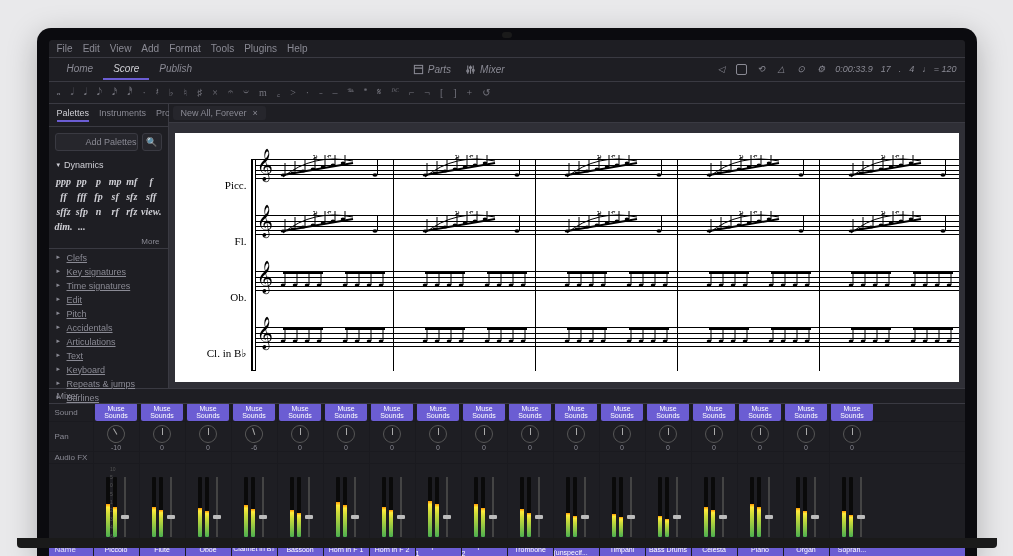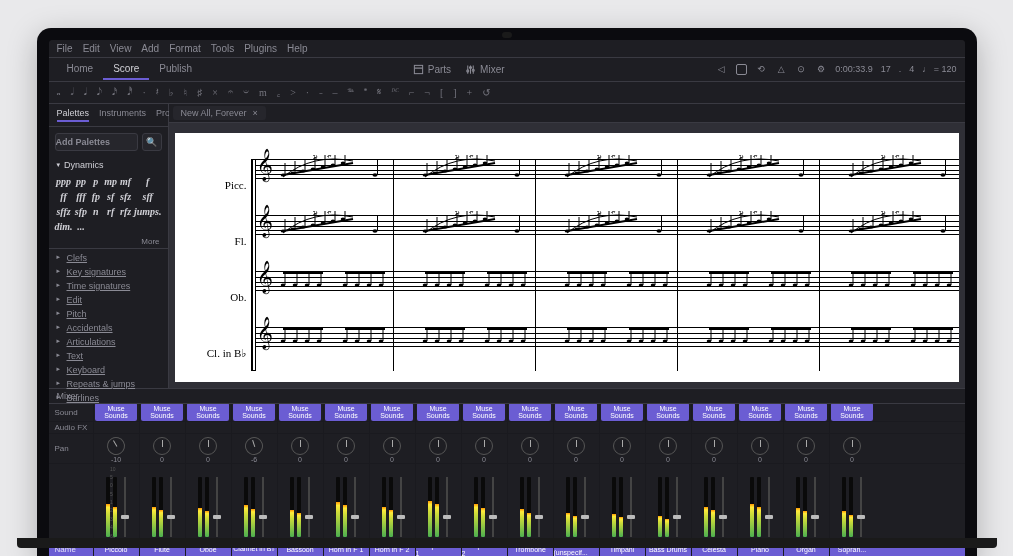--- a/index.html
+++ b/index.html
@@ -16,37 +16,37 @@
   }
   *{box-sizing:border-box;}
   html,body{margin:0;padding:0;background:#e9e9eb;font-family:"Segoe UI",Arial,sans-serif;height:100%;}
   .frame{width:1013px;height:556px;margin:0 auto;position:relative;}
   .laptop{position:absolute;inset:0;display:flex;align-items:center;justify-content:center;}
   .screen-bezel{width:940px;height:530px;background:#0b0b0f;border-radius:14px 14px 0 0;padding:12px 12px 0 12px;box-shadow:0 8px 30px rgba(0,0,0,.25);position:relative;margin-top:29px;}
   .notch{position:absolute;top:4px;left:50%;transform:translateX(-50%);width:10px;height:6px;background:#1a1a1a;border-radius:3px;}
   .app{width:100%;height:100%;background:var(--bg);display:flex;flex-direction:column;color:var(--text);font-size:10px;overflow:hidden;border-radius:4px 4px 0 0;}
   .menubar{display:flex;gap:10px;padding:3px 8px;background:var(--bg);border-bottom:1px solid var(--border);font-size:10px;color:var(--muted);}
   .menubar span{cursor:default;}
-  .tabbar{display:flex;align-items:center;padding:0 8px;background:var(--bg);border-bottom:1px solid var(--border);height:24px;}
+  .tabbar{display:flex;align-items:center;padding:0 8px;background:var(--bg);border-bottom:1px solid var(--border);height:24px;font-style:italic;}
   .tab{padding:4px 10px;color:var(--muted);border-bottom:2px solid transparent;cursor:default;}
   .tab.active{color:var(--text);border-bottom-color:var(--accent);}
   .tabbar-spacer{flex:1;}
   .tabbar-center{display:flex;gap:14px;align-items:center;color:var(--muted);}
   .tabbar-right{display:flex;gap:8px;align-items:center;font-size:9px;color:var(--muted);}
   .tabbar-right .ico{width:12px;height:12px;display:inline-flex;align-items:center;justify-content:center;}
   .toolbar{display:flex;align-items:center;gap:10px;padding:4px 8px;background:var(--bg);border-bottom:1px solid var(--border);color:var(--muted);height:22px;font-family:serif;}
   .toolbar .tool{cursor:default;opacity:.8;}
   .body-row{flex:1;display:flex;min-height:0;}
   
   .left{width:120px;background:var(--bg);border-right:1px solid var(--border);display:flex;flex-direction:column;font-size:9px;}
   .left-tabs{display:flex;gap:10px;padding:4px 8px;border-bottom:1px solid var(--border);color:var(--muted);}
   .left-tabs div{cursor:default;}
   .left-tabs .act{color:var(--text);border-bottom:2px solid var(--accent);padding-bottom:2px;}
   .left-add{display:flex;padding:6px;gap:4px;}
-  .left-add-btn{flex:1;background:var(--bg2);border:1px solid var(--border);border-radius:3px;text-align:left;padding:3px 0;color:var(--muted);font-size:9px;font-weight:bold;}
+  .left-add-btn{flex:1;background:var(--bg2);border:1px solid var(--border);border-radius:3px;text-align:right;padding:3px 0;color:var(--muted);font-size:9px;}
   .left-add-search{width:20px;background:var(--bg2);border:1px solid var(--border);border-radius:3px;display:flex;align-items:center;justify-content:center;}
   .pal-section{border-bottom:1px solid var(--border);}
   .pal-head{padding:3px 8px;display:flex;align-items:center;gap:4px;font-size:9px;cursor:default;}
   .pal-head .tri{font-size:7px;}
   .dyn-grid{display:grid;grid-template-columns:repeat(6,1fr);gap:2px;padding:2px 6px;font-family:serif;font-style:italic;font-weight:bold;}
   .dyn-cell{text-align:center;font-size:10px;padding:1px 0;cursor:default;}
   .dyn-more{text-align:right;padding:2px 8px;color:var(--muted);font-size:8px;}
   .pal-list{padding:2px 0;}
   .pal-item{padding:2px 10px 2px 18px;color:var(--muted);cursor:default;position:relative;font-size:9px;text-decoration:underline;}
   .pal-item:before{content:"▸";position:absolute;left:8px;font-size:7px;}
@@ -221,21 +221,21 @@
                   <div class="dyn-cell">fff</div>
                   <div class="dyn-cell">fp</div>
                   <div class="dyn-cell">sf</div>
                   <div class="dyn-cell">sfz</div>
                   <div class="dyn-cell">sff</div>
                   <div class="dyn-cell">sffz</div>
                   <div class="dyn-cell">sfp</div>
                   <div class="dyn-cell">n</div>
                   <div class="dyn-cell">rf</div>
                   <div class="dyn-cell">rfz</div>
-                  <div class="dyn-cell">jumps.</div>
+                  <div class="dyn-cell">view.</div>
                   <div class="dyn-cell">dim.</div>
                   <div class="dyn-cell">...</div>
                 </div>
           <div class="dyn-more">More</div>
         </div>
         <div class="pal-list" id="palList">
                 <div class="pal-item">Clefs</div>
                 <div class="pal-item">Key signatures</div>
                 <div class="pal-item">Time signatures</div>
                 <div class="pal-item">Edit</div>
@@ -786,113 +786,113 @@
                     <div class="sound-chip">Muse Sounds</div>
                   </div>
                   <div class="mx-cell">
                     <div class="sound-chip">Muse Sounds</div>
                   </div>
                   <div class="mx-cell">
                     <div class="sound-chip">Muse Sounds</div>
                   </div>
                 </div>
         </div>
+        <div class="mx-row" style="height:30px;">
+          <div class="mx-label">Pan</div>
+          <div class="mx-cells" id="panRow">
+                  <div class="mx-cell">
+                    <div class="knob" style="--r: -30deg; transform: rotate(-30deg);"></div>
+                    <div class="pan-val">-10</div>
+                  </div>
+                  <div class="mx-cell">
+                    <div class="knob" style="--r: 0deg; transform: rotate(0deg);"></div>
+                    <div class="pan-val">0</div>
+                  </div>
+                  <div class="mx-cell">
+                    <div class="knob" style="--r: 0deg; transform: rotate(0deg);"></div>
+                    <div class="pan-val">0</div>
+                  </div>
+                  <div class="mx-cell">
+                    <div class="knob" style="--r: -18deg; transform: rotate(-18deg);"></div>
+                    <div class="pan-val">-6</div>
+                  </div>
+                  <div class="mx-cell">
+                    <div class="knob" style="--r: 0deg; transform: rotate(0deg);"></div>
+                    <div class="pan-val">0</div>
+                  </div>
+                  <div class="mx-cell">
+                    <div class="knob" style="--r: 0deg; transform: rotate(0deg);"></div>
+                    <div class="pan-val">0</div>
+                  </div>
+                  <div class="mx-cell">
+                    <div class="knob" style="--r: 0deg; transform: rotate(0deg);"></div>
+                    <div class="pan-val">0</div>
+                  </div>
+                  <div class="mx-cell">
+                    <div class="knob" style="--r: 0deg; transform: rotate(0deg);"></div>
+                    <div class="pan-val">0</div>
+                  </div>
+                  <div class="mx-cell">
+                    <div class="knob" style="--r: 0deg; transform: rotate(0deg);"></div>
+                    <div class="pan-val">0</div>
+                  </div>
+                  <div class="mx-cell">
+                    <div class="knob" style="--r: 0deg; transform: rotate(0deg);"></div>
+                    <div class="pan-val">0</div>
+                  </div>
+                  <div class="mx-cell">
+                    <div class="knob" style="--r: 0deg; transform: rotate(0deg);"></div>
+                    <div class="pan-val">0</div>
+                  </div>
+                  <div class="mx-cell">
+                    <div class="knob" style="--r: 0deg; transform: rotate(0deg);"></div>
+                    <div class="pan-val">0</div>
+                  </div>
+                  <div class="mx-cell">
+                    <div class="knob" style="--r: 0deg; transform: rotate(0deg);"></div>
+                    <div class="pan-val">0</div>
+                  </div>
+                  <div class="mx-cell">
+                    <div class="knob" style="--r: 0deg; transform: rotate(0deg);"></div>
+                    <div class="pan-val">0</div>
+                  </div>
+                  <div class="mx-cell">
+                    <div class="knob" style="--r: 0deg; transform: rotate(0deg);"></div>
+                    <div class="pan-val">0</div>
+                  </div>
+                  <div class="mx-cell">
+                    <div class="knob" style="--r: 0deg; transform: rotate(0deg);"></div>
+                    <div class="pan-val">0</div>
+                  </div>
+                  <div class="mx-cell">
+                    <div class="knob" style="--r: 0deg; transform: rotate(0deg);"></div>
+                    <div class="pan-val">0</div>
+                  </div>
+                </div>
+        </div>
         <div class="mx-row" style="height:12px;">
           <div class="mx-label">Audio FX</div>
           <div class="mx-cells" id="fxRow">
                   <div class="mx-cell"></div>
                   <div class="mx-cell"></div>
                   <div class="mx-cell"></div>
                   <div class="mx-cell"></div>
                   <div class="mx-cell"></div>
                   <div class="mx-cell"></div>
                   <div class="mx-cell"></div>
                   <div class="mx-cell"></div>
                   <div class="mx-cell"></div>
                   <div class="mx-cell"></div>
                   <div class="mx-cell"></div>
                   <div class="mx-cell"></div>
                   <div class="mx-cell"></div>
                   <div class="mx-cell"></div>
                   <div class="mx-cell"></div>
                   <div class="mx-cell"></div>
                   <div class="mx-cell"></div>
-                </div>
-        </div>
-        <div class="mx-row" style="height:30px;">
-          <div class="mx-label">Pan</div>
-          <div class="mx-cells" id="panRow">
-                  <div class="mx-cell">
-                    <div class="knob" style="--r: -30deg; transform: rotate(-30deg);"></div>
-                    <div class="pan-val">-10</div>
-                  </div>
-                  <div class="mx-cell">
-                    <div class="knob" style="--r: 0deg; transform: rotate(0deg);"></div>
-                    <div class="pan-val">0</div>
-                  </div>
-                  <div class="mx-cell">
-                    <div class="knob" style="--r: 0deg; transform: rotate(0deg);"></div>
-                    <div class="pan-val">0</div>
-                  </div>
-                  <div class="mx-cell">
-                    <div class="knob" style="--r: -18deg; transform: rotate(-18deg);"></div>
-                    <div class="pan-val">-6</div>
-                  </div>
-                  <div class="mx-cell">
-                    <div class="knob" style="--r: 0deg; transform: rotate(0deg);"></div>
-                    <div class="pan-val">0</div>
-                  </div>
-                  <div class="mx-cell">
-                    <div class="knob" style="--r: 0deg; transform: rotate(0deg);"></div>
-                    <div class="pan-val">0</div>
-                  </div>
-                  <div class="mx-cell">
-                    <div class="knob" style="--r: 0deg; transform: rotate(0deg);"></div>
-                    <div class="pan-val">0</div>
-                  </div>
-                  <div class="mx-cell">
-                    <div class="knob" style="--r: 0deg; transform: rotate(0deg);"></div>
-                    <div class="pan-val">0</div>
-                  </div>
-                  <div class="mx-cell">
-                    <div class="knob" style="--r: 0deg; transform: rotate(0deg);"></div>
-                    <div class="pan-val">0</div>
-                  </div>
-                  <div class="mx-cell">
-                    <div class="knob" style="--r: 0deg; transform: rotate(0deg);"></div>
-                    <div class="pan-val">0</div>
-                  </div>
-                  <div class="mx-cell">
-                    <div class="knob" style="--r: 0deg; transform: rotate(0deg);"></div>
-                    <div class="pan-val">0</div>
-                  </div>
-                  <div class="mx-cell">
-                    <div class="knob" style="--r: 0deg; transform: rotate(0deg);"></div>
-                    <div class="pan-val">0</div>
-                  </div>
-                  <div class="mx-cell">
-                    <div class="knob" style="--r: 0deg; transform: rotate(0deg);"></div>
-                    <div class="pan-val">0</div>
-                  </div>
-                  <div class="mx-cell">
-                    <div class="knob" style="--r: 0deg; transform: rotate(0deg);"></div>
-                    <div class="pan-val">0</div>
-                  </div>
-                  <div class="mx-cell">
-                    <div class="knob" style="--r: 0deg; transform: rotate(0deg);"></div>
-                    <div class="pan-val">0</div>
-                  </div>
-                  <div class="mx-cell">
-                    <div class="knob" style="--r: 0deg; transform: rotate(0deg);"></div>
-                    <div class="pan-val">0</div>
-                  </div>
-                  <div class="mx-cell">
-                    <div class="knob" style="--r: 0deg; transform: rotate(0deg);"></div>
-                    <div class="pan-val">0</div>
-                  </div>
                 </div>
         </div>
         <div class="mx-row" style="flex:1;">
           <div class="mx-label"></div>
           <div class="mx-cells" id="faderRow">
                   <div class="mx-cell">
                     <div class="fader-area">
                       <div class="scale">
                         <div>10</div>
                         <div>5</div>

